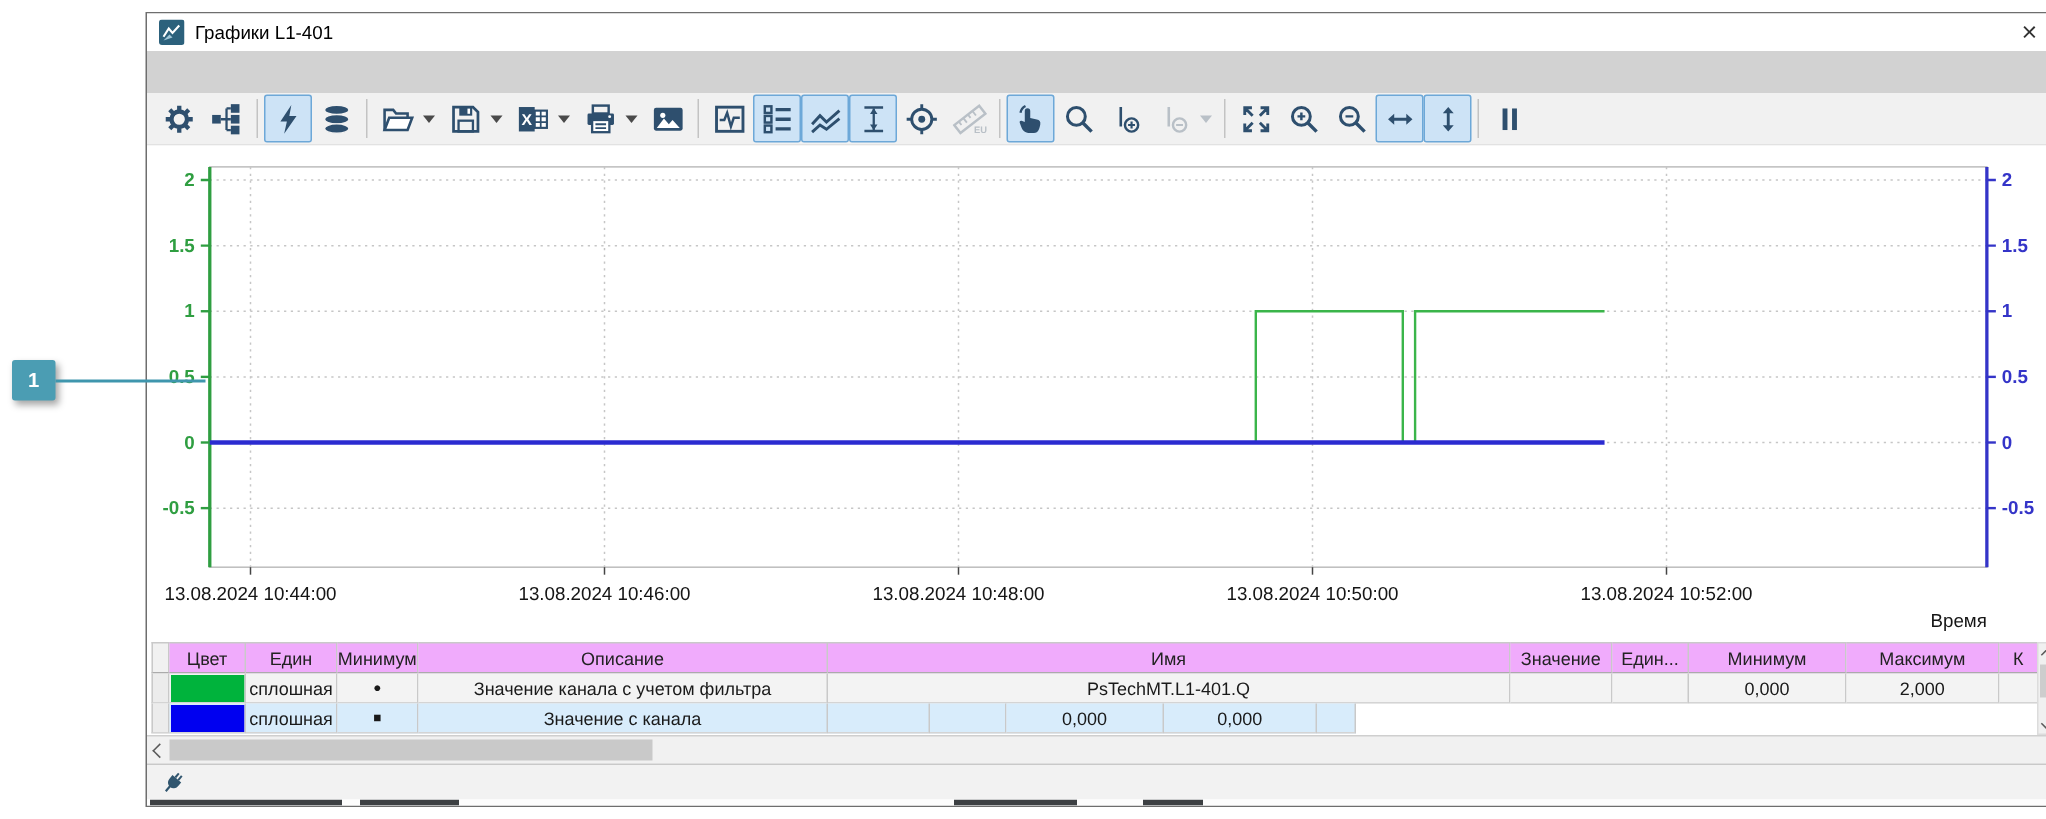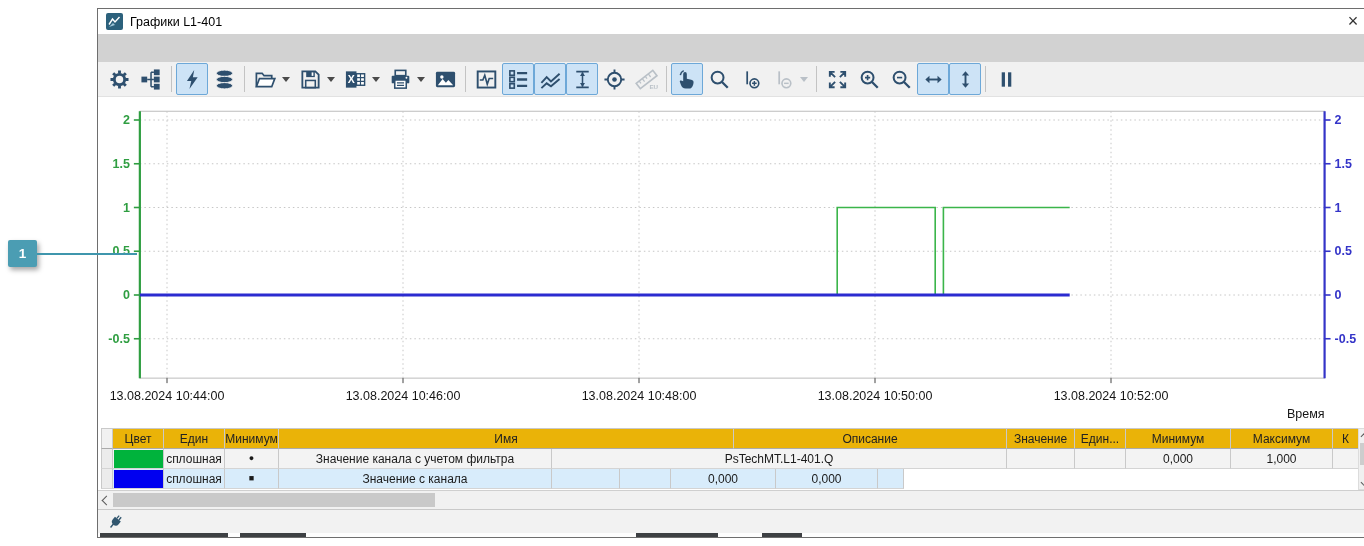--- a/index.html
+++ b/index.html
@@ -25,21 +25,21 @@
   .tgroup{display:flex;align-items:center;}
 
   
   .chart-panel{position:absolute;left:0;top:88px;width:1275px;height:331px;background:#fff;}
   #chart-svg text{font-family:"Liberation Sans",sans-serif;}
 
   
   .grid{position:absolute;left:3px;top:419px;font-size:12px;color:#1a1a1a;}
   .tr{display:flex;}
   .td{box-sizing:border-box;border-right:1px solid #c9c9c9;border-bottom:1px solid #d4d4d4;height:20px;display:flex;align-items:center;justify-content:center;overflow:hidden;white-space:nowrap;}
-  .thead .td{height:21px;background:#eab308;border-top:1px solid #c9c9c9;border-bottom:1px solid #ababab;color:#222;}
+  .thead .td{height:21px;background:#f0abfc;border-top:1px solid #c9c9c9;border-bottom:1px solid #ababab;color:#222;}
   .td:first-child{border-left:1px solid #c9c9c9;}
   .w0{width:12px;background:#ececec;}
   .thead .w0{background:#f1f1f1;}
   .w1{width:51px;}.w2{width:61px;}.w3{width:54px;}.w4{width:273px;}.w5{width:455px;}
   .w6{width:68px;}.w7{width:51px;}.w8{width:105px;}.w9{width:102px;}.w10{width:26px;}
   .row1 .td{background:#f3f3f3;}
   .row2 .td{background:#d8ecfb;}
   .row1 .w0{background:#ececec;}
   .row2 .w0{background:#ececec;}
   .swatch{display:block;width:49px;height:18px;}
@@ -352,41 +352,41 @@
         <polyline points="41.9,198.0 971.7,198.0" fill="none" stroke="#2b2bd0" stroke-width="3"></polyline>
         <text x="1226.5800000000002" y="321.125" text-anchor="end" fill="#151515" font-size="12.5">Время</text>
       </svg></div>
 
   <div class="grid">
     <div class="tr thead">
       <div class="td w0"></div>
       <div class="td w1">Цвет</div>
       <div class="td w2">Един</div>
       <div class="td w3">Минимум</div>
+      <div class="td w4">Описание</div>
       <div class="td w5">Имя</div>
-      <div class="td w4">Описание</div>
       <div class="td w6">Значение</div>
       <div class="td w7">Един...</div>
       <div class="td w8">Минимум</div>
       <div class="td w9">Максимум</div>
       <div class="td w10">К</div>
     </div>
     <div class="tr row1">
       <div class="td w0"></div>
       <div class="td w1">
           <span class="swatch" style="background: rgb(0, 179, 60);"></span>
         </div>
       <div class="td w2">сплошная</div>
       <div class="td w3 marker">●</div>
       <div class="td w4">Значение канала с учетом фильтра</div>
       <div class="td w5">PsTechMT.L1-401.Q</div>
       <div class="td w6"></div>
       <div class="td w7"></div>
       <div class="td w8">0,000</div>
-      <div class="td w9">1,000</div>
+      <div class="td w9">2,000</div>
       <div class="td w10"></div>
     </div>
     <div class="tr row2">
       <div class="td w0"></div>
       <div class="td w1">
           <span class="swatch" style="background: rgb(0, 0, 240);"></span>
         </div>
       <div class="td w2">сплошная</div>
       <div class="td w3 marker">■</div>
       <div class="td w4">Значение с канала</div>

